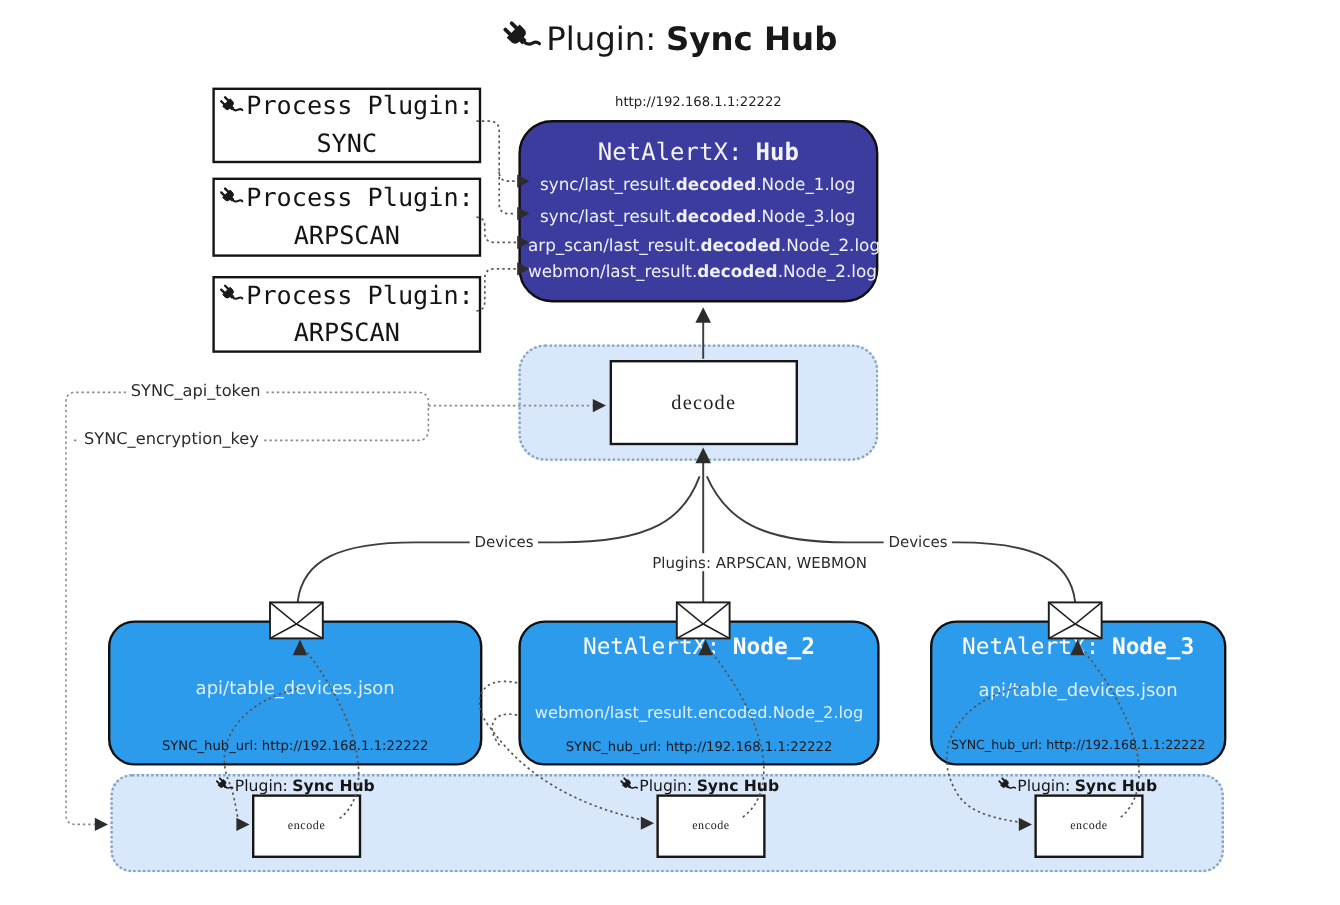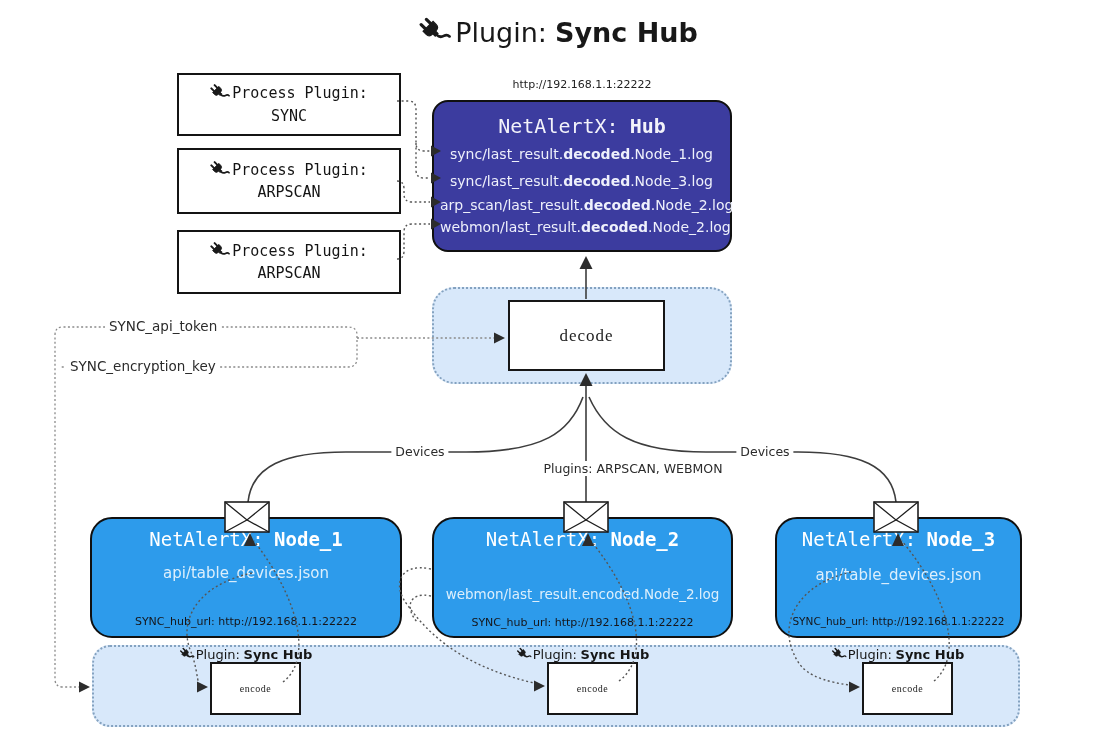--- a/index.html
+++ b/index.html
@@ -8,29 +8,29 @@
   .abs{position:absolute;}
   b{font-weight:bold;}
 
   
   .title{left:0;right:0;top:16px;text-align:center;font-size:27px;color:#181818;z-index:1;}
   .title .plug{width:32px;height:32px;vertical-align:-6px;margin-right:4px;}
   .title .pfx{margin-right:.30em;}
 
   
   .pp{left:177px;width:220px;border:2px solid #141414;background:#fff;z-index:1;
-      font-family:"DejaVu Sans Mono",monospace;font-size:15px;color:#141414;
+      font-family:"DejaVu Sans Mono",monospace;font-size:21px;color:#141414;
       display:flex;flex-direction:column;justify-content:center;align-items:center;line-height:1.5;}
   .pp .l1{display:flex;align-items:center;}
   .pp .plug{width:20px;height:20px;margin-right:2px;}
 
   
   .hub-url{left:432px;width:300px;top:78px;text-align:center;font-size:11px;color:#222;z-index:1;}
   .hub{left:432px;top:100px;width:300px;height:152px;background:var(--hub-fill,#3c3c9f);
-       border:2px solid #101010;border-radius:16px;z-index:1;box-sizing:border-box;color:#f2f2fa;}
+       border:2px solid #101010;border-radius:28px;z-index:1;box-sizing:border-box;color:#f2f2fa;}
   .hub-title{position:absolute;left:0;right:0;top:12px;text-align:center;
        font-family:"DejaVu Sans Mono",monospace;font-size:20px;}
   .hub-title .pfx{margin-right:.55em;}
   .hub-line{position:absolute;left:0;right:0;font-size:14px;color:#eef0fb;white-space:nowrap;}
 
   
   .panel{background:var(--panel-fill,#d8e8fa);border:2px dotted var(--panel-border,#84a2c0);
          box-sizing:border-box;z-index:1;}
   .decode-wrap{left:432px;top:287px;width:300px;height:97px;border-radius:22px;}
   .white-box{background:#fff;border:2px solid #161616;box-sizing:border-box;z-index:1;
@@ -130,21 +130,20 @@
   <div class="abs white-box decode-box">decode</div>
 
   <div class="abs lbl" style="left:105px;top:318px;font-size:13.5px;">SYNC_api_token</div>
   <div class="abs lbl" style="left:66px;top:358px;font-size:13.5px;">SYNC_encryption_key</div>
 
   <div class="abs lbl" style="left:420px;top:444px;transform:translateX(-50%);font-size:12.5px;">Devices</div>
   <div class="abs lbl" style="left:765px;top:444px;transform:translateX(-50%);font-size:12.5px;">Devices</div>
   <div class="abs lbl" style="left:585px;top:461px;transform:translateX(-50%);font-size:12.5px;margin-left:48px;">Plugins: ARPSCAN, WEBMON</div>
 
   <div class="abs node" style="left:90px;width:312px;">
-    <div class="node-title"><span class="pfx">NetAlertX:</span><b>Node_1</b></div>
     <div class="node-file" style="top:45px;font-size:15px;">api/table_devices.json</div>
     <div class="node-url" style="top:96px;">SYNC_hub_url: http://192.168.1.1:22222</div>
   </div>
   <div class="abs node" style="left:432px;width:301px;">
     <div class="node-title"><span class="pfx">NetAlertX:</span><b>Node_2</b></div>
     <div class="node-file" style="top:67px;font-size:13.5px;">webmon/last_result.encoded.Node_2.log</div>
     <div class="node-url" style="top:97px;">SYNC_hub_url: http://192.168.1.1:22222</div>
   </div>
   <div class="abs node" style="left:775px;width:247px;">
     <div class="node-title"><span class="pfx">NetAlertX:</span><b>Node_3</b></div>

